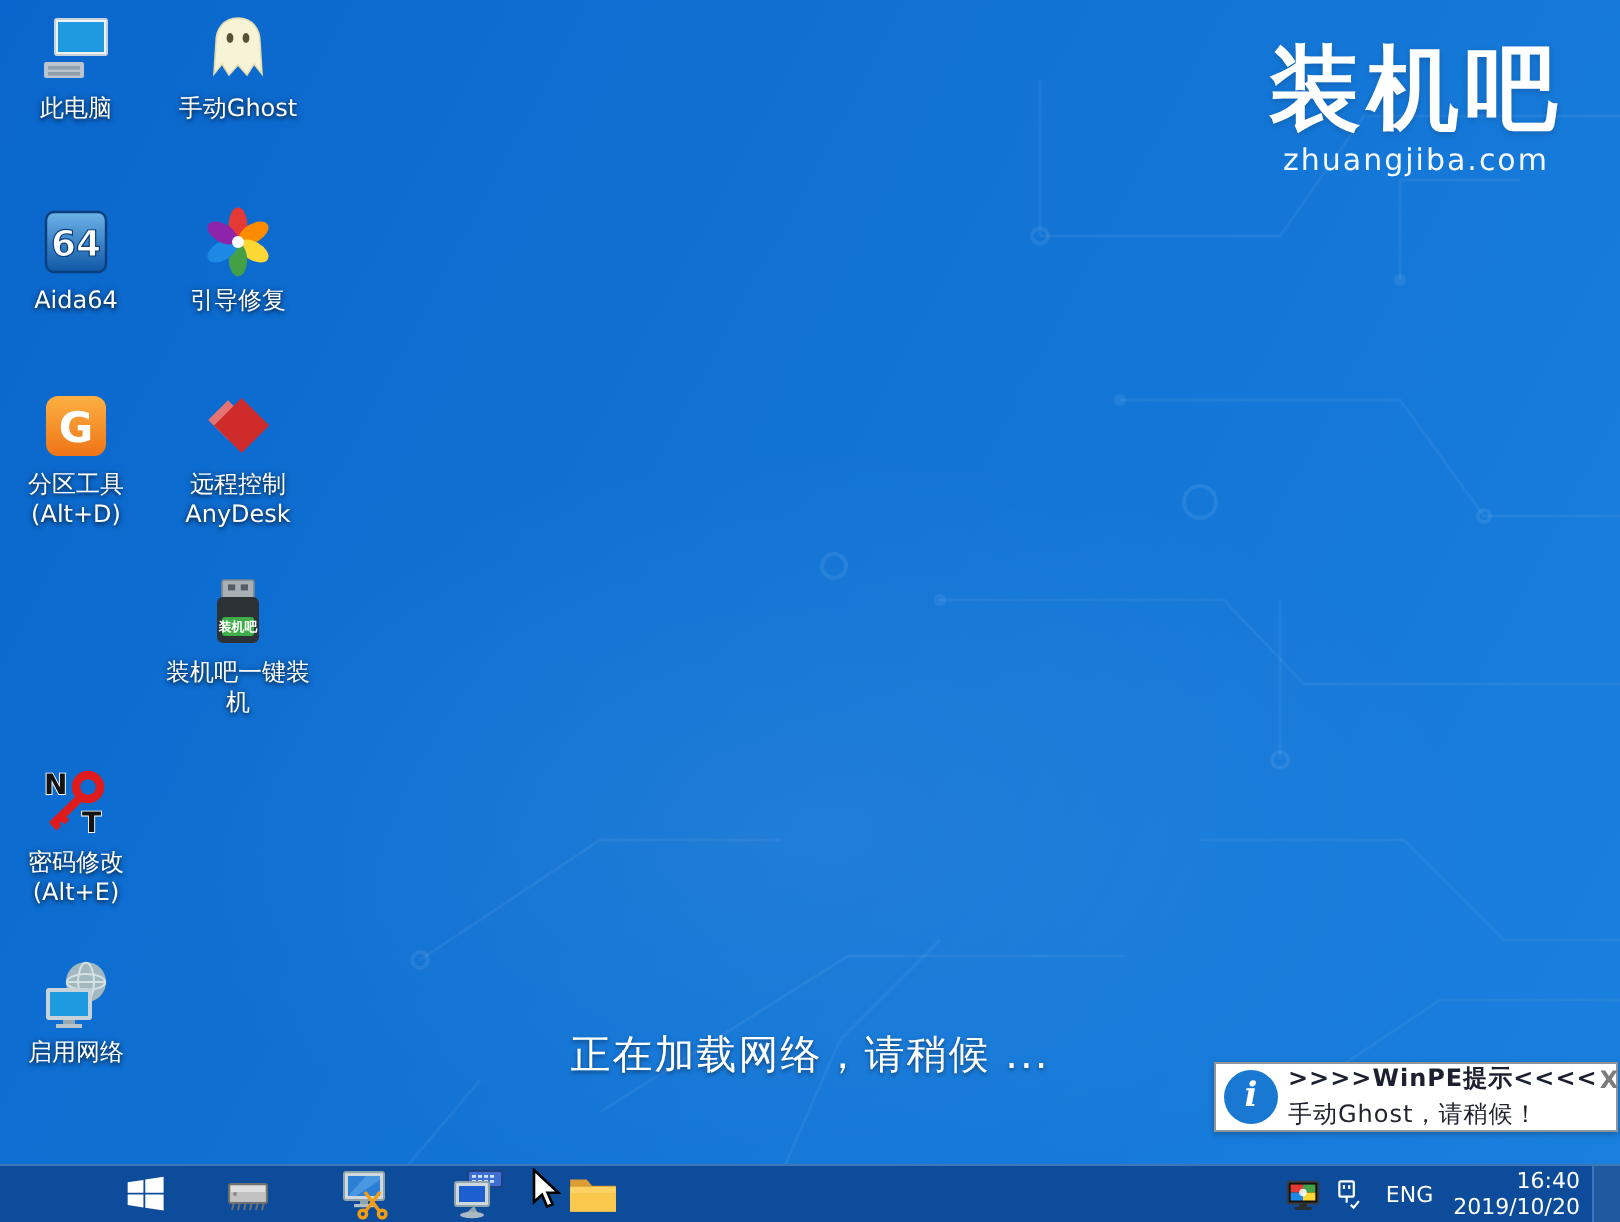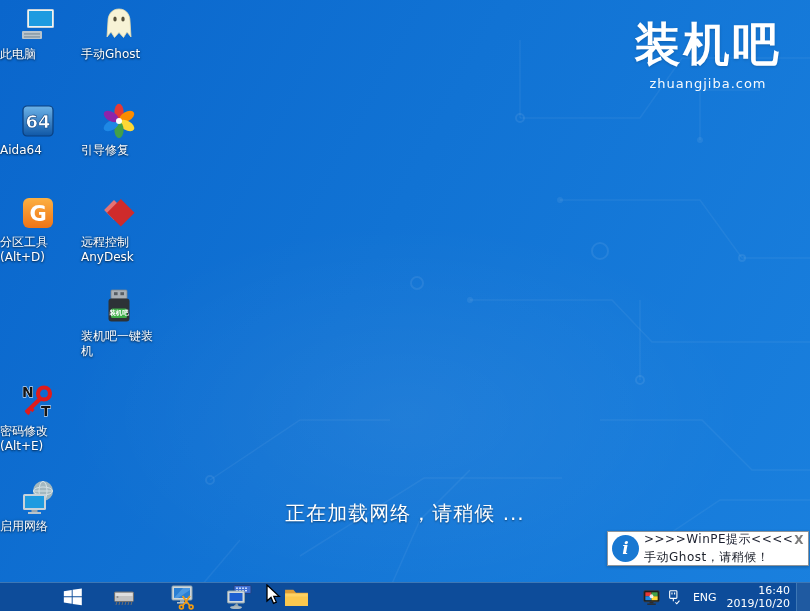--- a/index.html
+++ b/index.html
@@ -10,56 +10,56 @@
     position:relative; width:810px; height:611px; overflow:hidden;
     background:linear-gradient(118deg,#0a66cc 0%, #1173d4 45%, #1a80de 100%);
   }
   .light-overlay {
     position:absolute; inset:0; pointer-events:none;
     background:radial-gradient(ellipse 60% 45% at 50% 68%, rgba(255,255,255,0.06), rgba(255,255,255,0) 70%);
   }
   svg.circuit { position:absolute; left:0; top:0; width:810px; height:611px; }
 
   
-  .icon-cell { position:absolute; width:76px; text-align:left; }
+  .icon-cell { position:absolute; width:76px; text-align:center; }
   .icon-img { width:38px; height:38px; margin:0 auto 3px auto; }
   .icon-img svg { width:38px; height:38px; display:block; }
   .icon-label {
     color:#fff; font-size:12px; line-height:14.5px;
     text-shadow:0 1px 2px rgba(0,0,0,.6), 0 0 3px rgba(0,0,0,.35);
   }
 
   
   .logo { position:absolute; top:18px; right:18px; width:168px; text-align:center; color:#fff; }
   .logo-title { font-size:46px; line-height:52px; font-weight:bold; letter-spacing:3px;
                 text-shadow:0 1px 3px rgba(0,0,0,.18); }
-  .logo-domain { font-size:13px; letter-spacing:1px; margin-top:6px; opacity:.96; }
+  .logo-domain { font-size:15px; letter-spacing:1px; margin-top:1px; opacity:.96; }
 
   
   .loading-text {
-    position:absolute; left:0; top:500px; width:100%; text-align:center;
+    position:absolute; left:0; top:514px; width:100%; text-align:center;
     color:#fff; font-size:20px; letter-spacing:1px;
     text-shadow:0 1px 2px rgba(0,0,0,.45);
   }
 
   
   .toast {
     position:absolute; top:531px; right:1px; width:202px; height:35px;
     background:#fff; border:1px solid #8f959b;
     display:flex; align-items:center; padding:2px 4px 2px 4px;
     box-shadow:0 1px 3px rgba(0,0,0,.25);
   }
   .toast-info {
     flex:0 0 27px; width:27px; height:27px; border-radius:50%;
     background:#1878d2; color:#fff; text-align:center;
     font:italic bold 17px/26px "DejaVu Serif","Liberation Serif",serif;
   }
   .toast-body { flex:1; margin-left:5px; min-width:0; }
   .toast-title-row { display:flex; align-items:center; }
-  .toast-title { flex:1; text-align:center; font-size:12px; font-weight:normal;
+  .toast-title { flex:1; text-align:center; font-size:12px; font-weight:bold;
                  color:#1c2030; letter-spacing:.5px; white-space:nowrap; }
   .toast-close { color:#7c7c7c; font-weight:bold; font-size:12px; padding:0 1px; cursor:default; }
   .toast-msg { font-size:12px; color:#20242e; letter-spacing:.5px; margin-top:1px; white-space:nowrap; }
 
   
   .taskbar {
     position:absolute; left:0; bottom:0; width:810px; height:29px;
     background:#0d4c9a; border-top:1px solid #3d77b5;
     display:flex; align-items:center;padding-left:48px;
   }

